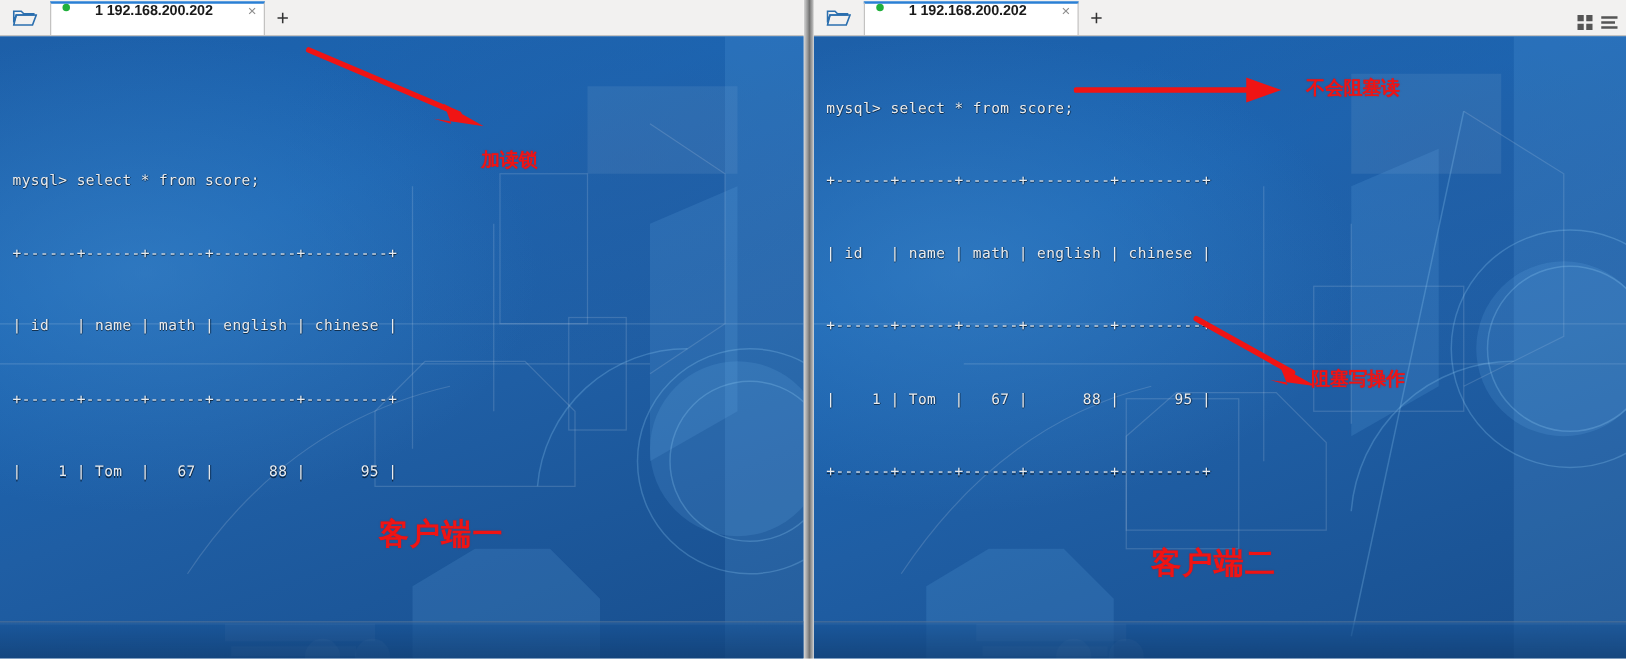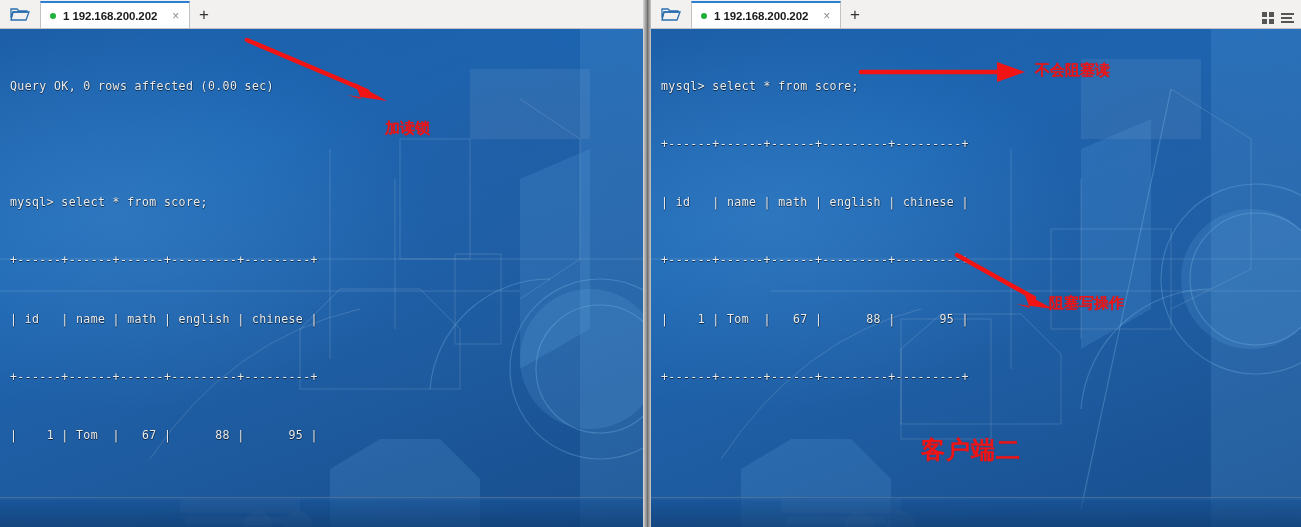--- a/index.html
+++ b/index.html
@@ -30,23 +30,23 @@
   }
   .folder-icon svg { display:block; }
   .tab {
     position: relative;
     height: 27px;
     min-width: 150px;
     background: #ffffff;
     border: 1px solid #c3c2c1;
     border-bottom: none;
     border-top: 2px solid #2a7fd4;
-    display: flex; align-items: center;
+    display: flex; 
     padding: 0 6px 0 9px;
-    gap: 7px;
+    gap: 20px;
     font-size: 11.5px;
     color: #1a1a1a;
   }
   .tab-dot { width: 6px; height: 6px; border-radius: 50%; background: #20b03c; flex:0 0 auto; }
   .tab-label { font-weight: 700; font-size: 11.5px; letter-spacing: -0.1px; white-space: nowrap; }
   .tab-close { margin-left: 8px; color: #8d8d8d; font-size: 12px; line-height: 1; }
   .tab-plus {
     width: 28px; height: 27px; display:flex; align-items:center; justify-content:center;
     color:#333; font-size: 17px; line-height: 1; font-weight: 400;
   }
@@ -164,21 +164,20 @@
           </g>
           <g stroke="rgba(150,210,250,0.25)" fill="none" stroke-width="1.2">
             <circle cx="600" cy="340" r="90"></circle>
             <circle cx="600" cy="340" r="64"></circle>
             <path d="M430 360 a120 120 0 0 1 120 -110"></path>
           </g>
         </svg>
       </div>
 
       <div class="term-text">
-        <div class="term-line">Query OK, 0 rows affected (0.00 sec)</div>
         <div class="term-line blank"></div>
         <div class="term-line">mysql&gt; select * from score;</div>
         <div class="term-line">+------+------+------+---------+---------+</div>
         <div class="term-line">| id   | name | math | english | chinese |</div>
         <div class="term-line">+------+------+------+---------+---------+</div>
         <div class="term-line">|    1 | Tom  |   67 |      88 |      95 |</div>
         
         
         
         
@@ -194,20 +193,21 @@
         
         
       </div>
 
       <svg class="arrow" style="left:243px; top:4px;" width="150" height="80" viewBox="0 0 150 80">
         <line x1="4" y1="7" x2="124" y2="58" stroke="#f01414" stroke-width="4.5" stroke-linecap="round"></line>
         <polygon points="144,68 112,50 118,66 104,62" fill="#f01414"></polygon>
       </svg>
       <div class="anno anno-sm" style="left:385px; top:90px;">加读锁</div>
 
+      <div class="anno anno-lg" style="left:303px; top:382px;">客户端一</div>
 
       <div class="bottom-strip"></div>
     </div>
   </div>
 
   <div class="pane-split"></div>
 
   <div class="pane pane-right">
 
     <div class="tabbar">
@@ -297,21 +297,21 @@
         
         
         
         
       </div>
 
       <svg class="arrow" style="left:208px; top:32px;" width="168" height="22" viewBox="0 0 168 22">
         <line x1="2" y1="11" x2="144" y2="11" stroke="#f01414" stroke-width="4.5" stroke-linecap="round"></line>
         <polygon points="166,11 138,1 138,21" fill="#f01414"></polygon>
       </svg>
-      <div class="anno anno-sm" style="left:384px; top:32px;">不会阻塞读</div>
+      <div class="anno anno-sm" style="left:394px; top:32px;">不会阻塞读</div>
 
       <svg class="arrow" style="left:303px; top:222px;" width="102" height="62" viewBox="0 0 102 62">
         <line x1="3" y1="4" x2="80" y2="47" stroke="#f01414" stroke-width="4.5" stroke-linecap="round"></line>
         <polygon points="99,58 70,42 76,57 62,53" fill="#f01414"></polygon>
       </svg>
       <div class="anno anno-sm" style="left:398px; top:265px;">阻塞写操作</div>
 
       <div class="anno anno-lg" style="left:238px; top:405px;margin-left:32px;">客户端二</div>
 
       <div class="bottom-strip"></div>

